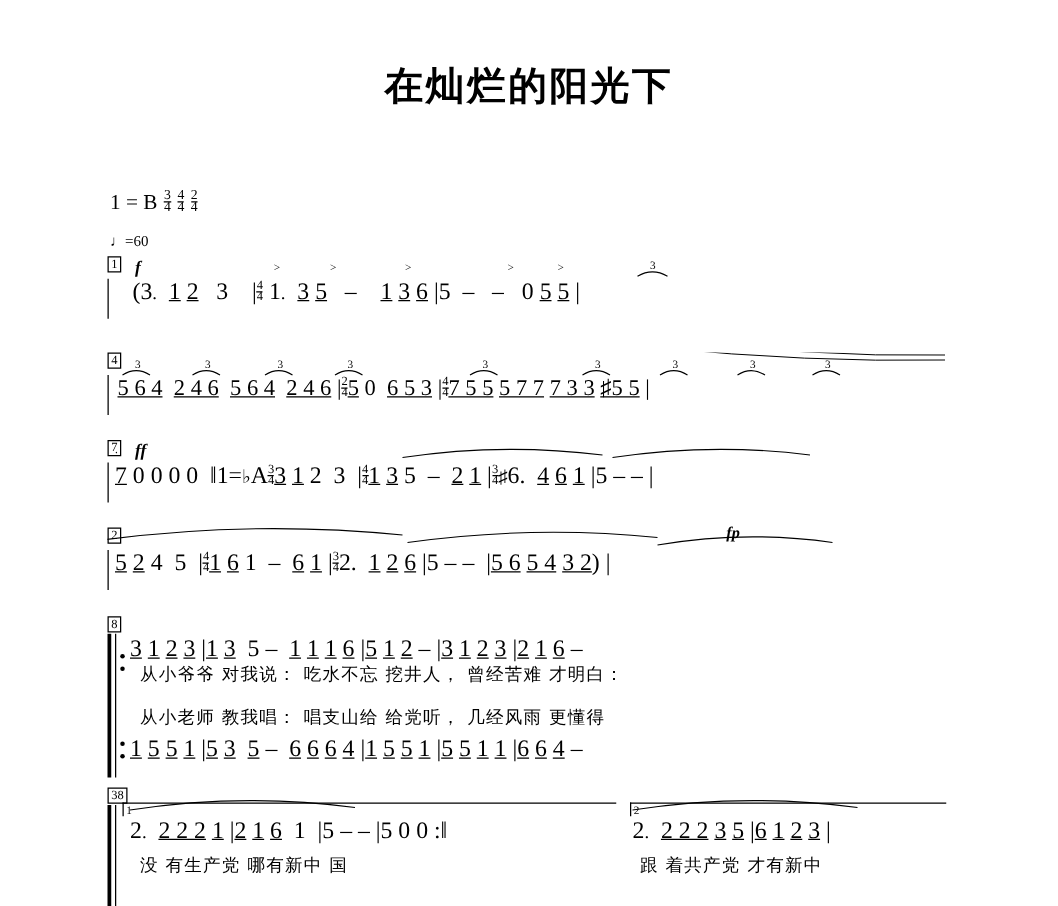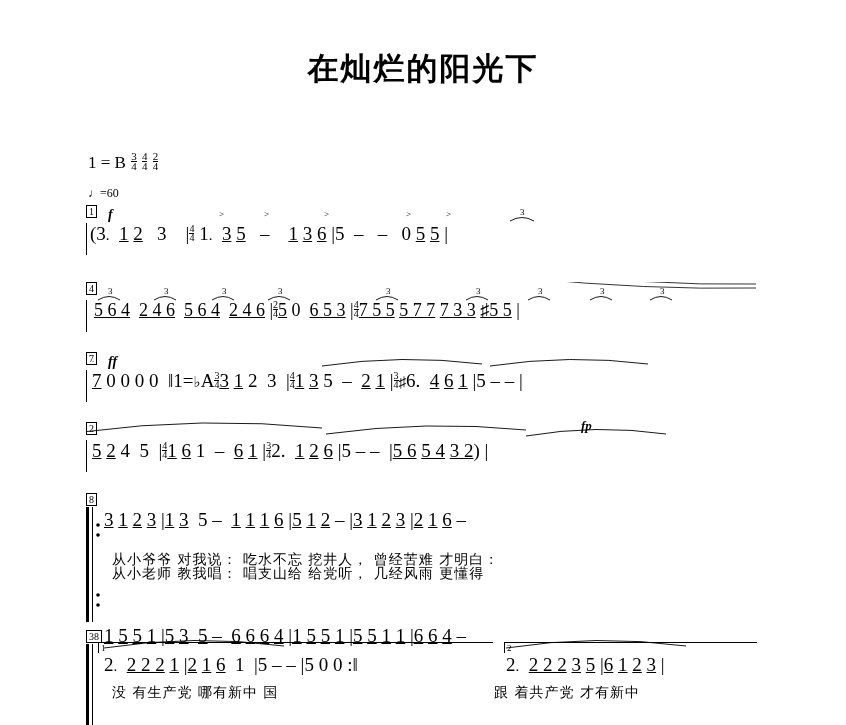--- a/index.html
+++ b/index.html
@@ -158,21 +158,21 @@
     <span class="frac"><span class="n">3</span><span class="d">4</span></span>
     <span class="frac"><span class="n">4</span><span class="d">4</span></span>
     <span class="frac"><span class="n">2</span><span class="d">4</span></span>
   </div>
   <div class="tempo">♩=60</div>
 
   <div class="sys" style="top:205px;">
     <div class="barnum" style="left:0px; top:0px;">1</div>
     <div class="dyn" style="left:22px; top:2px;">f</div>
     <div class="vline" style="left:0px; top:18px; height:32px;"></div>
-    <div class="notes" style="left:4px; top:18px;">
+    <div class="notes" style="left:20px; top:18px;">
       (3<span style="font-size:15px">.</span>&nbsp;&nbsp;<span style="text-decoration:underline">1</span>&nbsp;<span style="text-decoration:underline">2</span>&nbsp;&nbsp;&nbsp;3&nbsp;&nbsp;&nbsp;&nbsp;|<span class="smallfrac"><span class="n">4</span><span class="d">4</span></span>&nbsp;1<span style="font-size:15px">.</span>&nbsp;&nbsp;<span style="text-decoration:underline">3</span>&nbsp;<span style="text-decoration:underline">5</span>&nbsp;&nbsp;&nbsp;–&nbsp;&nbsp;&nbsp;&nbsp;<span style="text-decoration:underline">1</span>&nbsp;<span style="text-decoration:underline">3</span>&nbsp;<span style="text-decoration:underline">6</span>&nbsp;|5&nbsp;&nbsp;–&nbsp;&nbsp;&nbsp;–&nbsp;&nbsp;&nbsp;0&nbsp;<span style="text-decoration:underline">5</span>&nbsp;<span style="text-decoration:underline">5</span>&nbsp;|
     </div>
     <svg class="overlay" width="700" height="60">
       <text x="133" y="12" font-size="9" font-family="Liberation Serif">&gt;</text>
       <text x="178" y="12" font-size="9" font-family="Liberation Serif">&gt;</text>
       <text x="238" y="12" font-size="9" font-family="Liberation Serif">&gt;</text>
       <text x="320" y="12" font-size="9" font-family="Liberation Serif">&gt;</text>
       <text x="360" y="12" font-size="9" font-family="Liberation Serif">&gt;</text>
       <text x="434" y="10" font-size="9" font-family="Liberation Serif">3</text>
       <path d="M424 16 q12 -7 24 0" stroke="#000" fill="none" stroke-width="0.9"></path>
@@ -250,24 +250,24 @@
       <circle cx="4" cy="18" r="1.8"></circle>
         <circle cx="4" cy="28" r="1.8"></circle>
       <circle cx="4" cy="88" r="1.8"></circle>
         <circle cx="4" cy="98" r="1.8"></circle>
     </svg>
 
     <div class="notes" style="left:18px; top:14px;">
       <span style="text-decoration:underline">3</span>&nbsp;<span style="text-decoration:underline">1</span>&nbsp;<span style="text-decoration:underline">2</span>&nbsp;<span style="text-decoration:underline">3</span>&nbsp;|<span style="text-decoration:underline">1</span>&nbsp;<span style="text-decoration:underline">3</span>&nbsp;&nbsp;5&nbsp;–&nbsp;&nbsp;<span style="text-decoration:underline">1</span>&nbsp;<span style="text-decoration:underline">1</span>&nbsp;<span style="text-decoration:underline">1</span>&nbsp;<span style="text-decoration:underline">6</span>&nbsp;|<span style="text-decoration:underline">5</span>&nbsp;<span style="text-decoration:underline">1</span>&nbsp;<span style="text-decoration:underline">2</span>&nbsp;–&nbsp;|<span style="text-decoration:underline">3</span>&nbsp;<span style="text-decoration:underline">1</span>&nbsp;<span style="text-decoration:underline">2</span>&nbsp;<span style="text-decoration:underline">3</span>&nbsp;|<span style="text-decoration:underline">2</span>&nbsp;<span style="text-decoration:underline">1</span>&nbsp;<span style="text-decoration:underline">6</span>&nbsp;–
     </div>
 
-    <div class="lyric" style="left:26px; top:56px;text-align:center;">从小爷爷  对我说：  吃水不忘  挖井人，  曾经苦难  才明白：</div>
+    <div class="lyric" style="left:26px; top:36px;text-align:center;">从小爷爷  对我说：  吃水不忘  挖井人，  曾经苦难  才明白：</div>
     <div class="lyric" style="left:26px; top:70px;">从小老师  教我唱：  唱支山给  给党听，  几经风雨  更懂得</div>
 
-    <div class="notes" style="left:18px; top:94px;margin-top:36px;">
+    <div class="notes" style="left:18px; top:94px;">
       <span style="text-decoration:underline">1</span>&nbsp;<span style="text-decoration:underline">5</span>&nbsp;<span style="text-decoration:underline">5</span>&nbsp;<span style="text-decoration:underline">1</span>&nbsp;|<span style="text-decoration:underline">5</span>&nbsp;<span style="text-decoration:underline">3</span>&nbsp;&nbsp;<span style="text-decoration:underline">5</span>&nbsp;–&nbsp;&nbsp;<span style="text-decoration:underline">6</span>&nbsp;<span style="text-decoration:underline">6</span>&nbsp;<span style="text-decoration:underline">6</span>&nbsp;<span style="text-decoration:underline">4</span>&nbsp;|<span style="text-decoration:underline">1</span>&nbsp;<span style="text-decoration:underline">5</span>&nbsp;<span style="text-decoration:underline">5</span>&nbsp;<span style="text-decoration:underline">1</span>&nbsp;|<span style="text-decoration:underline">5</span>&nbsp;<span style="text-decoration:underline">5</span>&nbsp;<span style="text-decoration:underline">1</span>&nbsp;<span style="text-decoration:underline">1</span>&nbsp;|<span style="text-decoration:underline">6</span>&nbsp;<span style="text-decoration:underline">6</span>&nbsp;<span style="text-decoration:underline">4</span>&nbsp;–
     </div>
   </div>
 
   <div class="sys" style="top:632px;">
     <div class="barnum" style="left:0px; top:-2px;">38</div>
     <div class="thickline" style="left:0px; top:12px; height:82px;"></div>
     <div class="vline" style="left:6px; top:12px; height:82px;"></div>
 
     <div class="endbox" style="left:12px; top:10px; width:392px; height:10px;">1</div>
@@ -275,21 +275,21 @@
     <div class="endbox" style="left:418px; top:10px; width:250px; height:10px;">2</div>
 
     <div class="notes" style="left:18px; top:22px;">
       2<span style="font-size:15px">.</span>&nbsp;&nbsp;<span style="text-decoration:underline">2&nbsp;2&nbsp;2</span>&nbsp;<span style="text-decoration:underline">1</span>&nbsp;|<span style="text-decoration:underline">2</span>&nbsp;<span style="text-decoration:underline">1</span>&nbsp;<span style="text-decoration:underline">6</span>&nbsp;&nbsp;1&nbsp;&nbsp;|5&nbsp;–&nbsp;–&nbsp;|5&nbsp;0&nbsp;0&nbsp;:‖
     </div>
     <div class="notes" style="left:420px; top:22px;">
       2<span style="font-size:15px">.</span>&nbsp;&nbsp;<span style="text-decoration:underline">2&nbsp;2&nbsp;2</span>&nbsp;<span style="text-decoration:underline">3</span>&nbsp;<span style="text-decoration:underline">5</span>&nbsp;|<span style="text-decoration:underline">6</span>&nbsp;<span style="text-decoration:underline">1</span>&nbsp;<span style="text-decoration:underline">2</span>&nbsp;<span style="text-decoration:underline">3</span>&nbsp;|
     </div>
 
     <div class="lyric" style="left:26px; top:52px;">没  有生产党  哪有新中  国</div>
-    <div class="lyric" style="left:408px; top:52px;">跟  着共产党  才有新中</div>
+    <div class="lyric" style="left:426px; top:52px;">跟  着共产党  才有新中</div>
 
     <svg class="overlay" width="700" height="60">
       <path d="M18 16 q90 -14 180 -2" stroke="#000" fill="none" stroke-width="0.9"></path>
       <path d="M420 16 q90 -14 180 -2" stroke="#000" fill="none" stroke-width="0.9"></path>
     </svg>
   </div>
 
 </div>
 
 </body></html>

